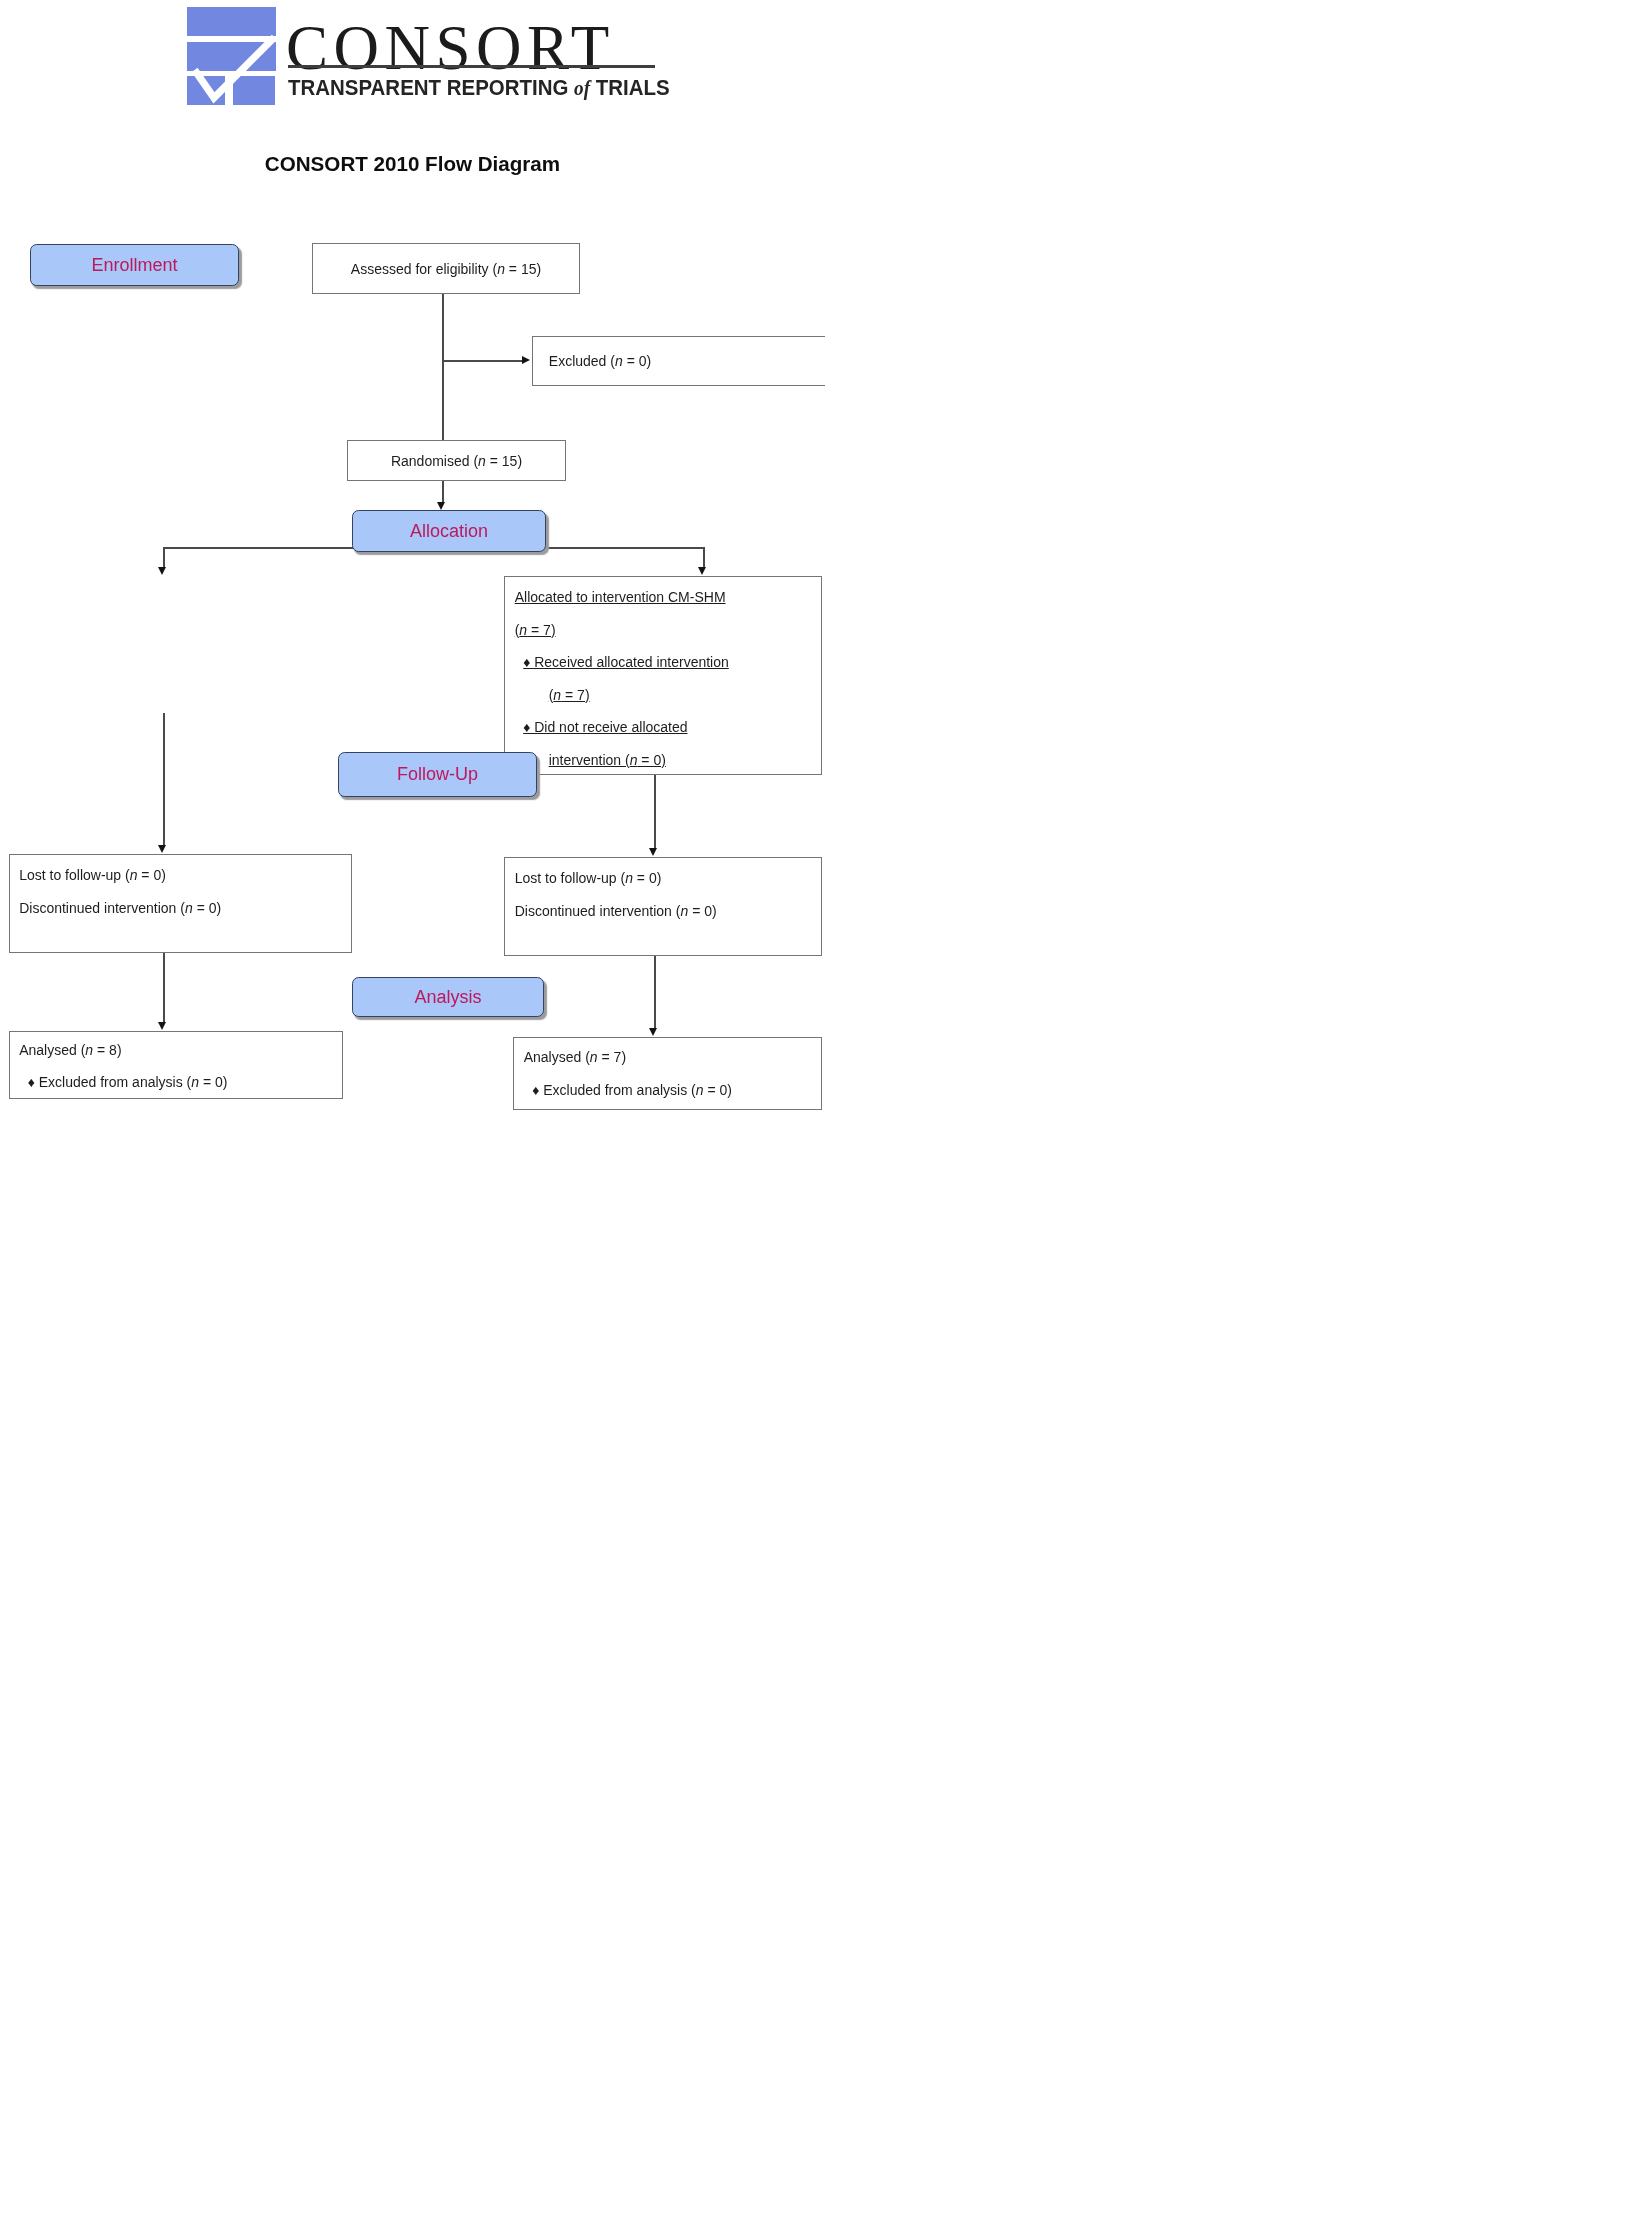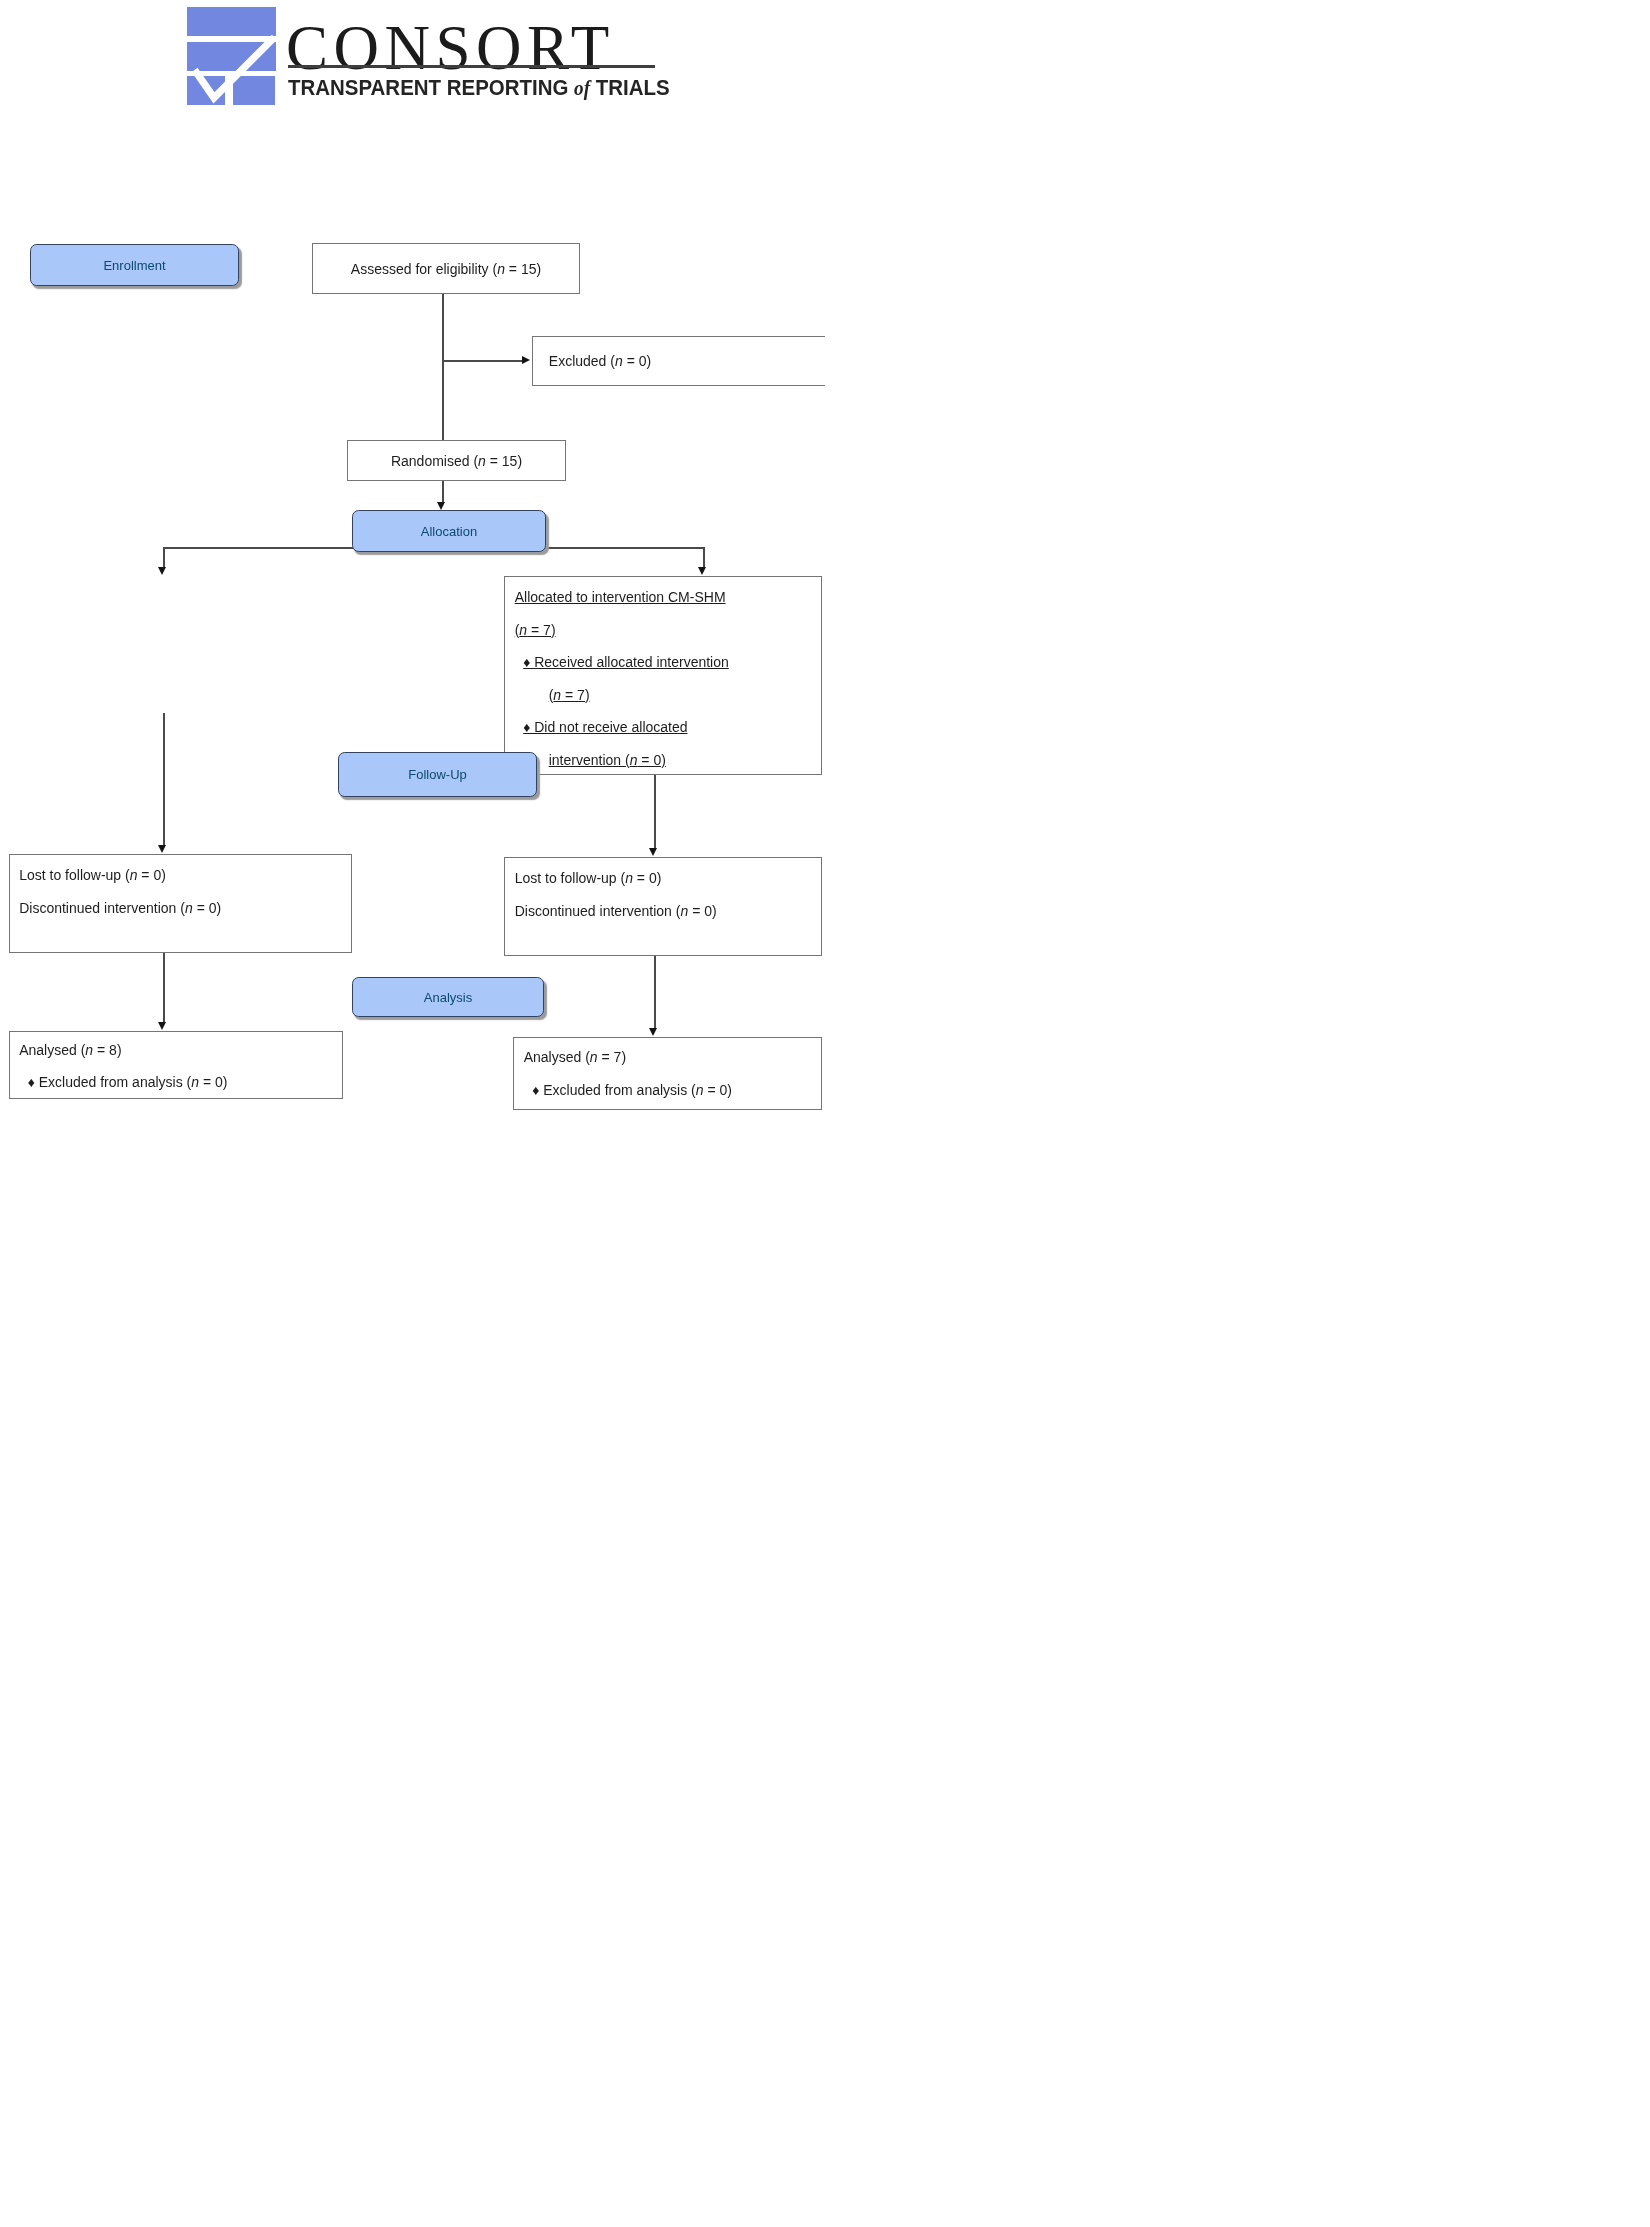--- a/index.html
+++ b/index.html
@@ -25,21 +25,21 @@
     position:absolute;left:288px;top:75px;font-size:22px;font-weight:bold;
     color:#242424;white-space:nowrap;transform:scaleX(0.93);transform-origin:left;
   }
   .tagline i{font-family:"Liberation Serif",serif;font-style:italic;font-size:20.6px;}
   
   .title{position:absolute;left:0;top:152px;width:100%;text-align:center;
     font-size:20.6px;font-weight:bold;color:#0e0e0e;}
   
   .stage{
     position:absolute;background:#a9c7f8;border:1.8px solid #33425f;border-radius:6.7px;
-    box-shadow:2.4px 3px 1.2px #9b9b9b;color:#0c4a6e;font-size:13px;
+    box-shadow:2.4px 3px 1.2px #9b9b9b;color:#be185d;font-size:18px;
     display:flex;align-items:center;justify-content:center;box-sizing:border-box;z-index:3;
   }
   
   .box{
     position:absolute;background:#ffffff;border:1.8px solid #757575;box-sizing:border-box;
     font-size:14px;color:#1d1d1d;z-index:2;
   }
   .box.center{display:flex;align-items:center;justify-content:center;text-align:left;}
   .box.leftpad{display:flex;align-items:center;padding-left:15.8px;}
   .box .pad{padding:12px 9.7px 0 9.7px;}
@@ -73,20 +73,21 @@
     </svg>
   </div>
   <div class="brand">CONSORT</div>
   <div class="brand-rule"></div>
   <div class="tagline">
     <span>TRANSPARENT REPORTING</span>
     <i>of</i>
     <span>TRIALS</span>
   </div>
 
+  <div class="title">CONSORT 2010 Flow Diagram</div>
 
   <div class="vline" style="left:442px;top:293px;height:147px;"></div>
   <div class="hline" style="left:442px;top:360px;width:80px;"></div>
   <div class="arrow-right" style="left:522px;top:356px;"></div>
 
   <div class="vline" style="left:442px;top:481px;height:22px;"></div>
   <div class="arrow-down" style="left:437px;top:502px;"></div>
 
   <div class="hline" style="left:163px;top:547px;width:541px;"></div>
   <div class="vline" style="left:163px;top:547px;height:20px;"></div>

